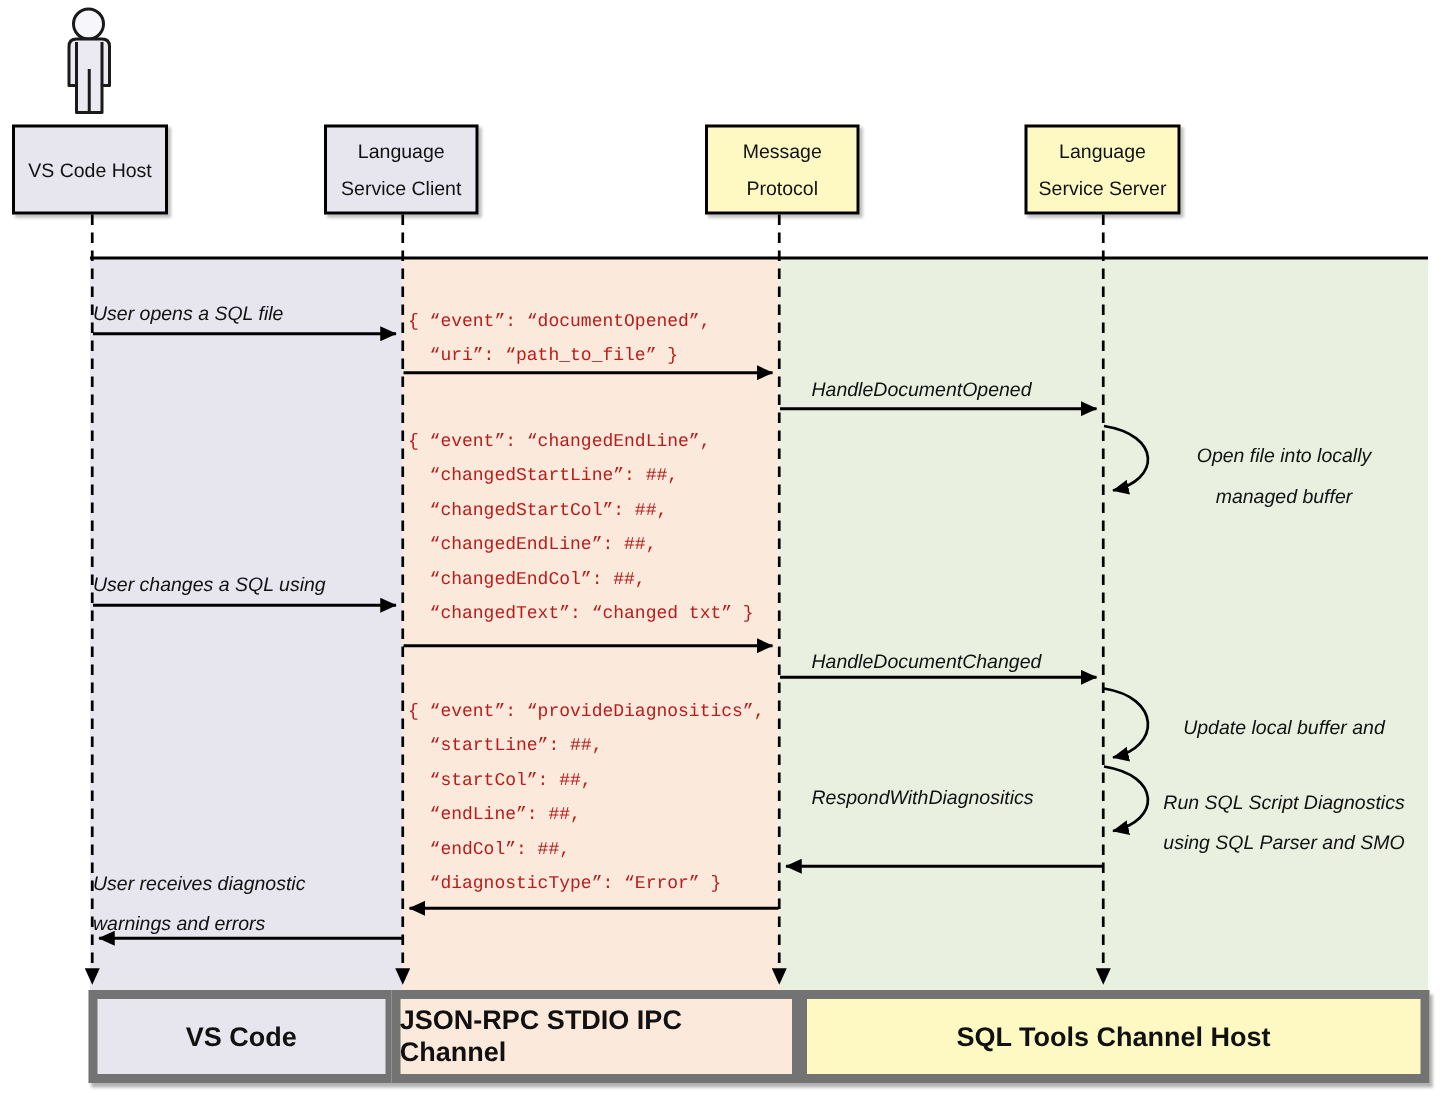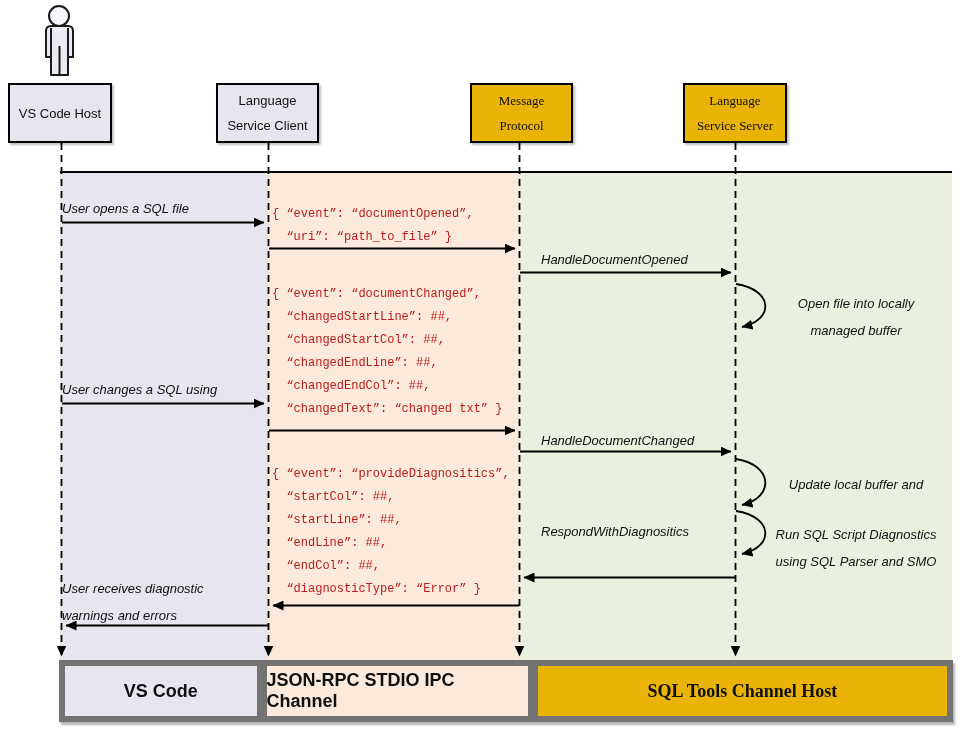--- a/index.html
+++ b/index.html
@@ -15,21 +15,21 @@
 
   
   .actor-box{
     position:absolute;top:83px;height:60px;border:2px solid #000;box-sizing:border-box;
     display:flex;flex-direction:column;justify-content:center;align-items:center;
     font-size:13px;line-height:25px;text-align:center;
     filter:drop-shadow(2px 2px 1px rgba(0,0,0,0.25));
   }
   .bg-lavender{background:#E7E5EE;}
   .bg-peach{background:#FBE9DB;}
-  .bg-green{background:#eab308;font-family:Liberation Serif, serif;}
+  .bg-green{background:#fef9c3;}
 
   
   .overlay{position:absolute;left:0;top:0;width:962px;height:732px;z-index:2;pointer-events:none;}
 
   
   .lbl{position:absolute;z-index:3;font-style:italic;font-size:13px;line-height:16px;white-space:nowrap;}
   .lbl-center{text-align:left;}
   .lbl-2line{line-height:27px;white-space:normal;}
   .note{position:absolute;z-index:3;font-style:italic;font-size:13px;line-height:27px;text-align:center;width:176px;}
 
@@ -132,31 +132,31 @@
   <div class="note" style="left:768px;top:521px;">
     <div>Run SQL Script Diagnostics</div>
     <div>using SQL Parser and SMO</div>
   </div>
 
   <div class="payload" style="top:203px;">
     <div>{ “event”: “documentOpened”,</div>
     <div>  “uri”: “path_to_file” }</div>
   </div>
   <div class="payload" style="top:283px;">
-    <div>{ “event”: “documentChanged”,</div>
+    <div>{ “event”: “changedEndLine”,</div>
     <div>  “changedStartLine”: ##,</div>
     <div>  “changedStartCol”: ##,</div>
     <div>  “changedEndLine”: ##,</div>
     <div>  “changedEndCol”: ##,</div>
     <div>  “changedText”: “changed txt” }</div>
   </div>
   <div class="payload" style="top:463px;">
     <div>{ “event”: “provideDiagnositics”,</div>
+    <div>  “startLine”: ##,</div>
     <div>  “startCol”: ##,</div>
-    <div>  “startLine”: ##,</div>
     <div>  “endLine”: ##,</div>
     <div>  “endCol”: ##,</div>
     <div>  “diagnosticType”: “Error” }</div>
   </div>
 
   <div class="footer">
     <div class="footer-cell fc1 bg-lavender">
       <span>VS Code</span>
     </div>
     <div class="footer-cell fc2 bg-peach">

